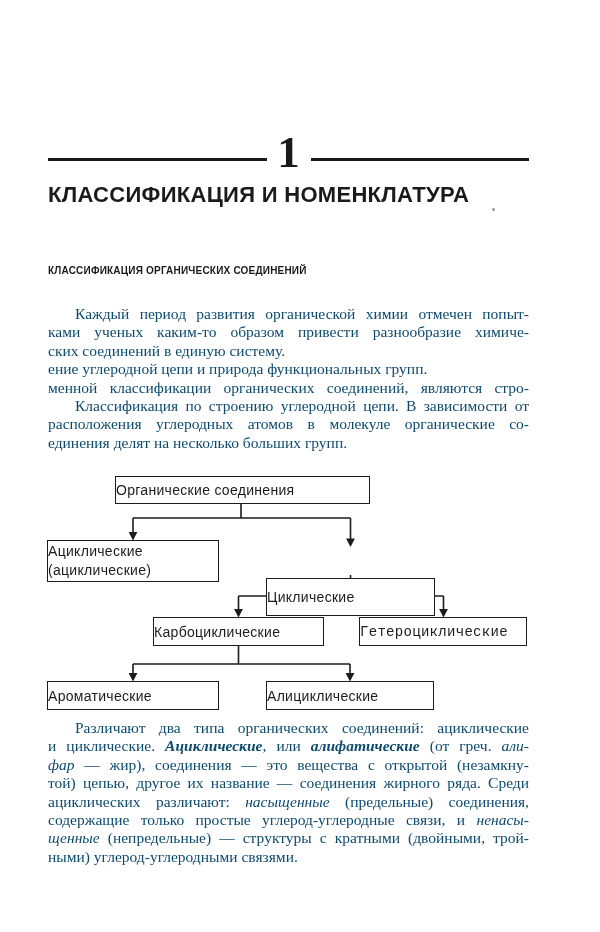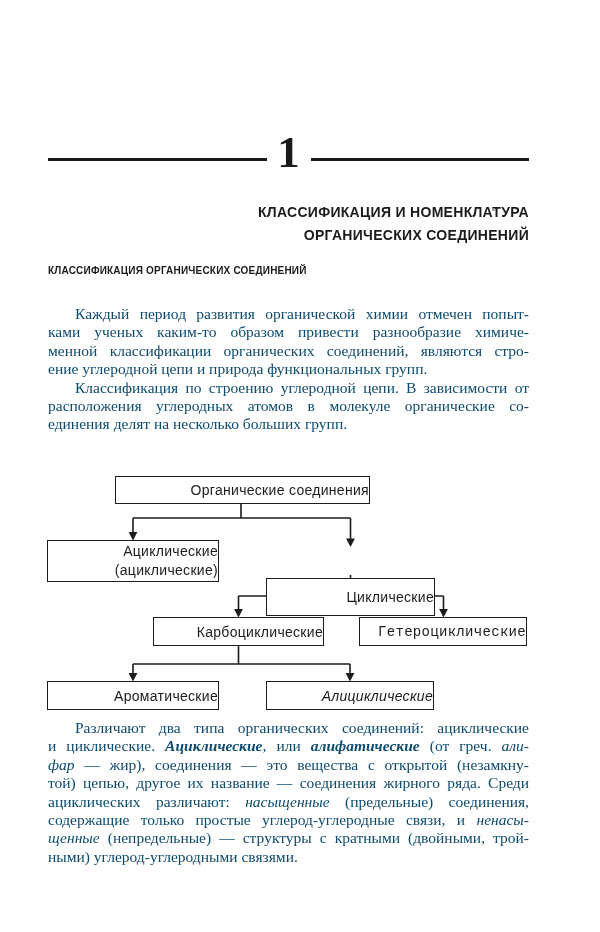--- a/index.html
+++ b/index.html
@@ -17,25 +17,24 @@
     position:absolute; left:48px; top:130px; width:481px;
     text-align:center;
     font-family:"Liberation Serif", serif;
     font-weight:bold; font-size:45px; line-height:45px;
   }
   .rule { position:absolute; top:158px; height:2.6px; background:#1a1a1a; }
   .rule-left  { left:48px;  width:219px; }
   .rule-right { left:311px; width:218px; }
   .chapter-title {
     position:absolute; left:48px; top:183px; width:481px;
-    text-align:right;
+    text-align:left;
     font-family:"Liberation Sans", sans-serif;
-    font-weight:bold; font-size:14px; line-height:23px;
+    font-weight:bold; font-size:22px; line-height:23px;
     letter-spacing:0.3px;
-    margin-top:18px;
   }
   .section-heading {
     position:absolute; left:48px; top:263px; width:481px;
     text-align:left;
     font-family:"Liberation Sans", sans-serif;
     font-weight:bold; font-size:10px; line-height:16px;
     letter-spacing:0.2px;
   }
   
   .body-block {
@@ -50,57 +49,57 @@
   .bodyline.last  { text-align-last:left; }
   .seg-n  { font-weight:normal; font-style:normal; }
   .seg-b  { font-weight:normal; }
   .seg-i  { font-style:italic; }
   .seg-bi { font-weight:bold; font-style:italic; }
   
   .connectors { position:absolute; left:0; top:0; width:600px; height:932px; pointer-events:none; }
   .node {
     position:absolute; box-sizing:border-box;
     border:1.8px solid #1c1c1c; background:#ffffff;
-    display:flex; flex-direction:column; align-items:flex-end; justify-content:center;
+    display:flex; flex-direction:column; align-items:flex-start; justify-content:center;
     text-align:center;
     font-family:"Liberation Sans", sans-serif;
     font-size:14px; line-height:18px; color:#1c1c1c;
     letter-spacing:0.3px;
   }
   #node-root         { left:115px; top:476px; width:255px; height:28px; }
   #node-acyclic      { left:47px;  top:540px; width:172px; height:42px; line-height:19px; }
   #node-cyclic       { left:266px; top:578px; width:169px; height:38px; }
   #node-carbocyclic  { left:153px; top:617px; width:171px; height:29px; }
   #node-heterocyclic { left:359px; top:617px; width:168px; height:29px;font-family:Liberation Mono, monospace; }
   #node-aromatic     { left:47px;  top:681px; width:172px; height:29px; }
-  #node-alicyclic    { left:266px; top:681px; width:168px; height:29px;font-style:italic; }
+  #node-alicyclic    { left:266px; top:681px; width:168px; height:29px; }
   
   .speck { position:absolute; left:492px; top:208px; width:3px; height:3px; background:#9a9a9a; border-radius:50%; }
 </style>
 </head>
 <body>
 
 <div class="page">
 
   <div class="rule rule-left"></div>
   <div class="chapter-number">1</div>
   <div class="rule rule-right"></div>
 
   <div class="chapter-title">
     <div>КЛАССИФИКАЦИЯ И НОМЕНКЛАТУРА</div>
-    <div>ОРГАНИЧЕСКИХ СОЕДИНЕНИЙ</div>
   </div>
 
   <div class="section-heading">КЛАССИФИКАЦИЯ ОРГАНИЧЕСКИХ СОЕДИНЕНИЙ</div>
 
   <div class="body-block body-1">
       <div class="bodyline first"><span class="seg-n">Каждый период развития органической химии отмечен попыт-</span></div>
       <div class="bodyline"><span class="seg-n">ками ученых каким-то образом привести разнообразие химиче-</span></div>
+      <div class="bodyline last"><span class="seg-n">ских соединений в единую систему.</span></div>
+      <div class="bodyline last"><span class="seg-n">ение углеродной цепи и природа функциональных групп.</span></div>
       <div class="bodyline"><span class="seg-n">менной классификации органических соединений, являются стро-</span></div>
-      <div class="bodyline last"><span class="seg-n">ение углеродной цепи и природа функциональных групп.</span></div>
       <div class="bodyline first"><span class="seg-b">Классификация по строению углеродной цепи.</span><span class="seg-n"> В зависимости от</span></div>
       <div class="bodyline"><span class="seg-n">расположения углеродных атомов в молекуле органические со-</span></div>
       <div class="bodyline last"><span class="seg-n">единения делят на несколько больших групп.</span></div>
     </div>
 
   <svg class="connectors" viewBox="0 0 600 932" xmlns="http://www.w3.org/2000/svg">
     <path fill="none" stroke="#1c1c1c" stroke-width="1.6" d="M241 504 V518 M133 518 H350.5 M133 518 V533
          M350.5 518 V540
          M350.5 575 V596 M238.5 596 H443.5 M238.5 596 V610 M443.5 596 V610
          M238.5 646 V664 M133 664 H350 M133 664 V674 M350 664 V674"></path>

